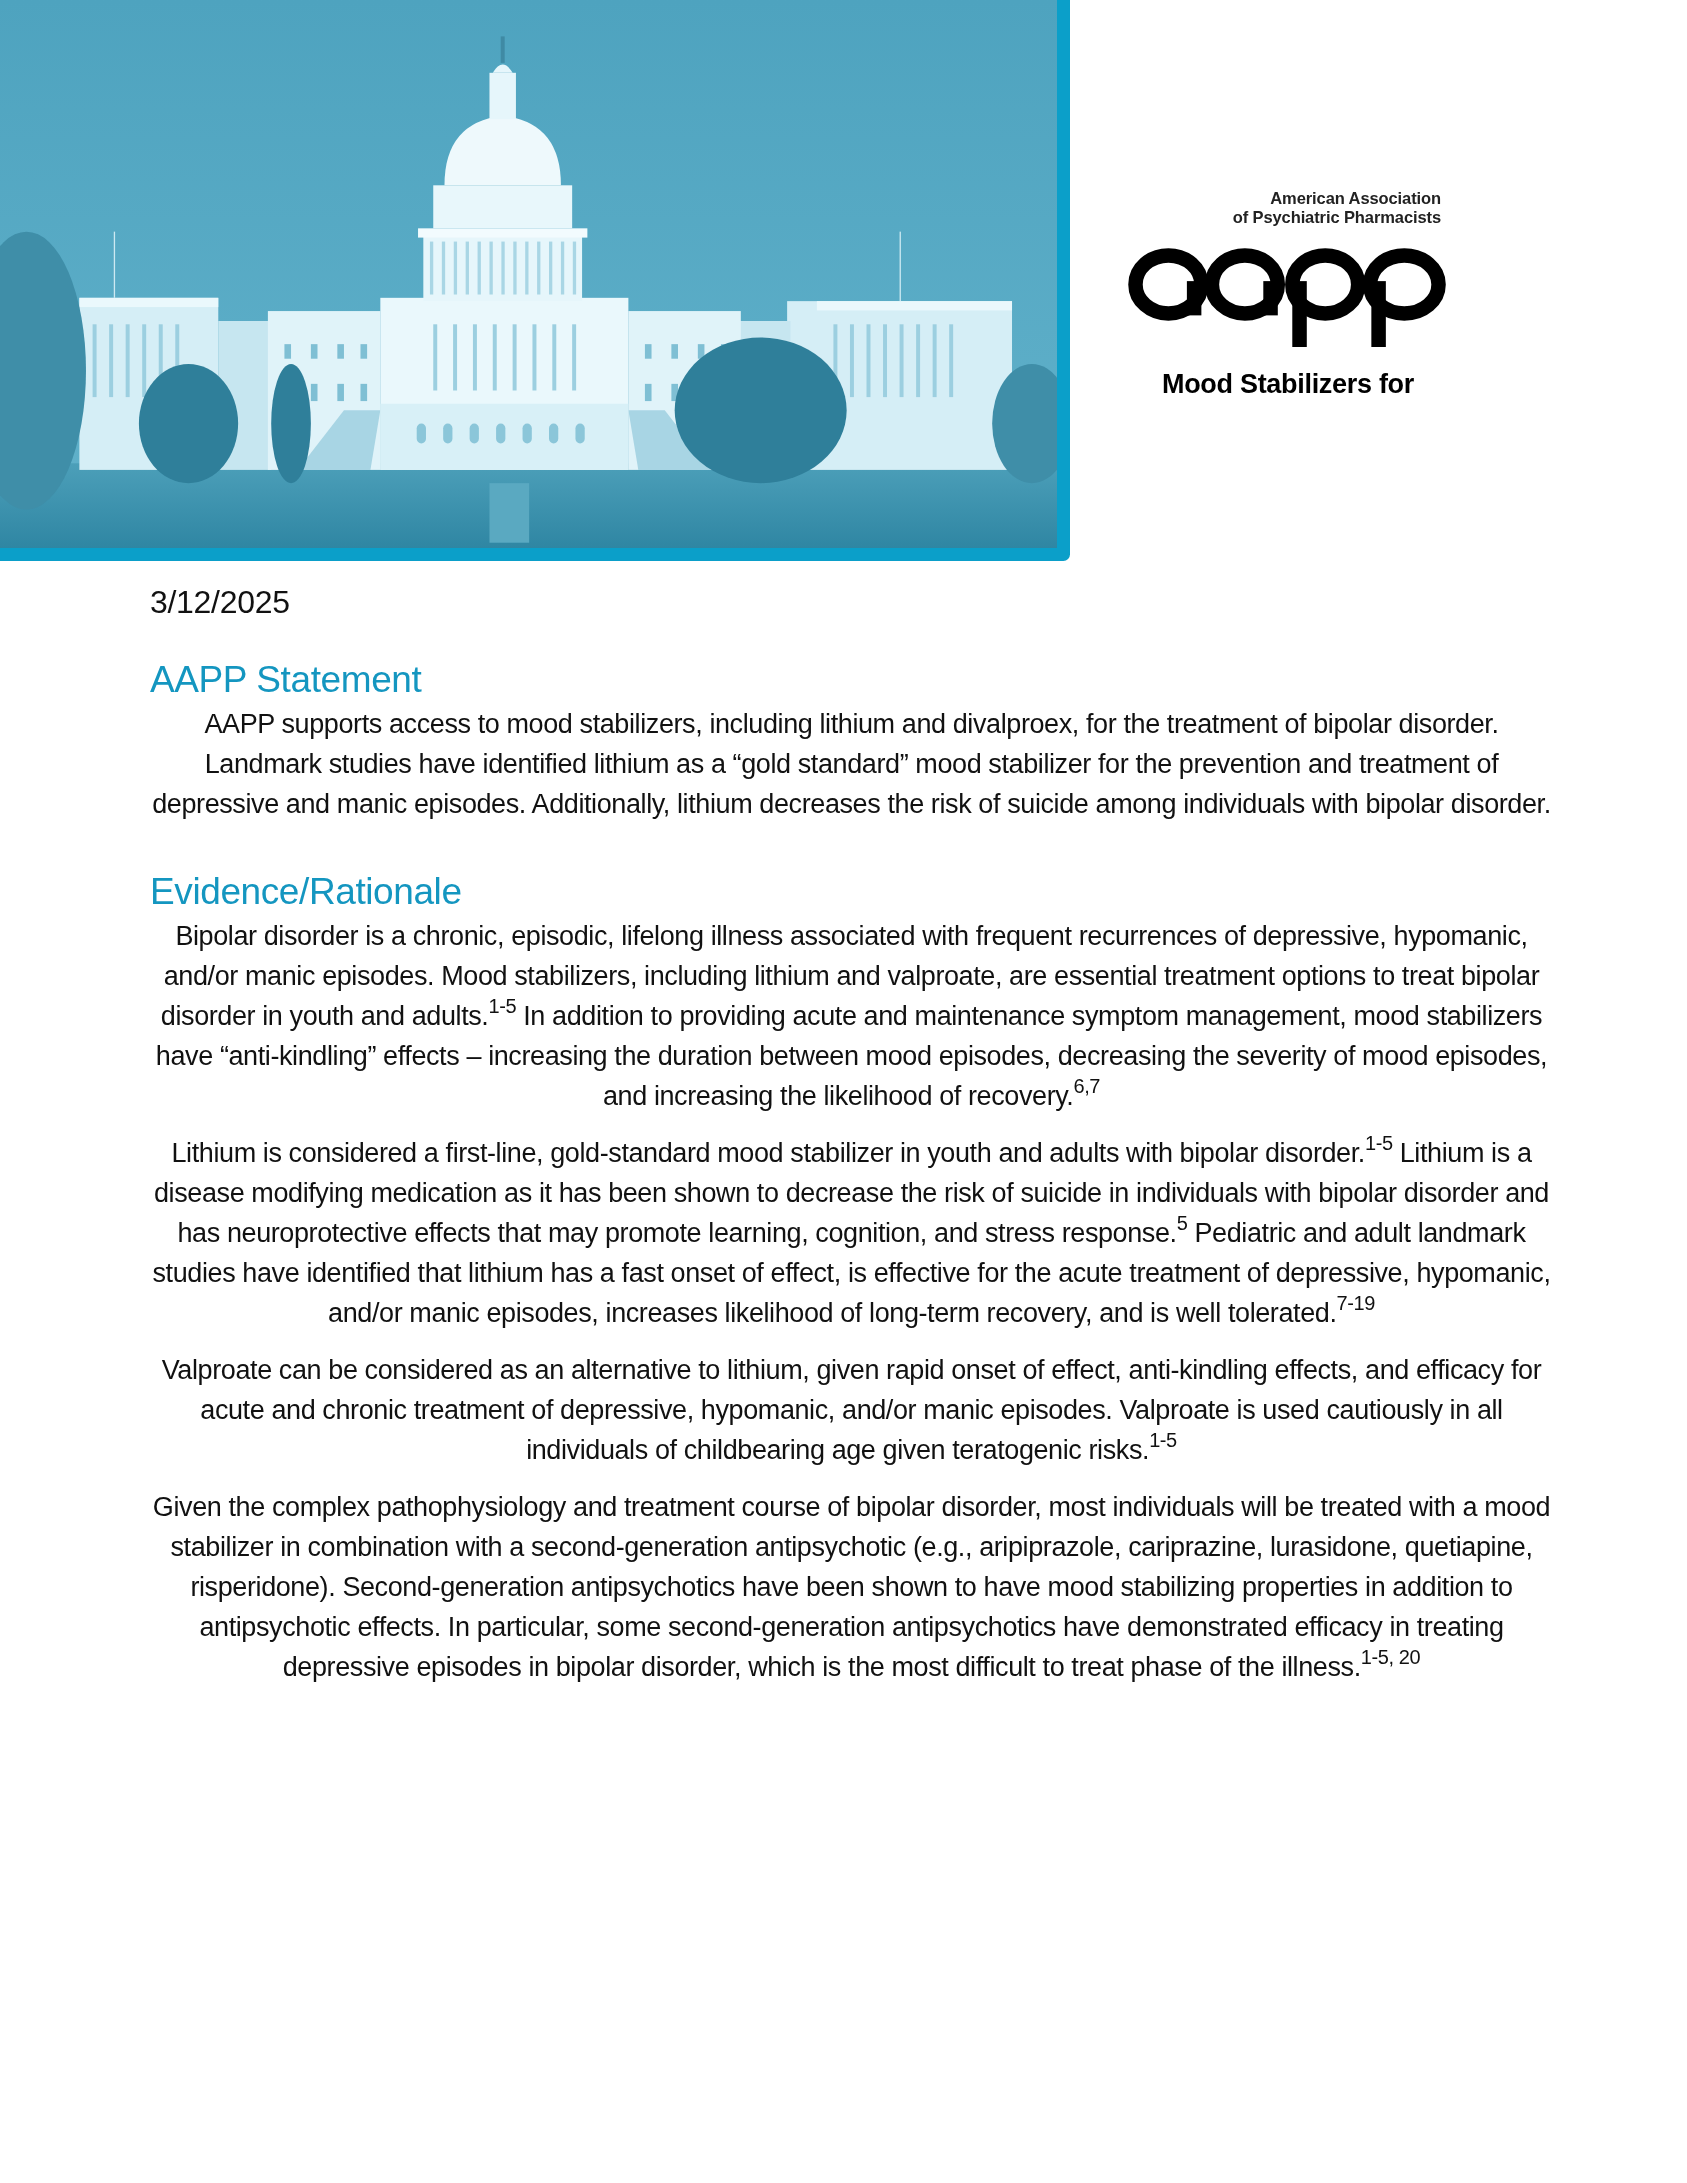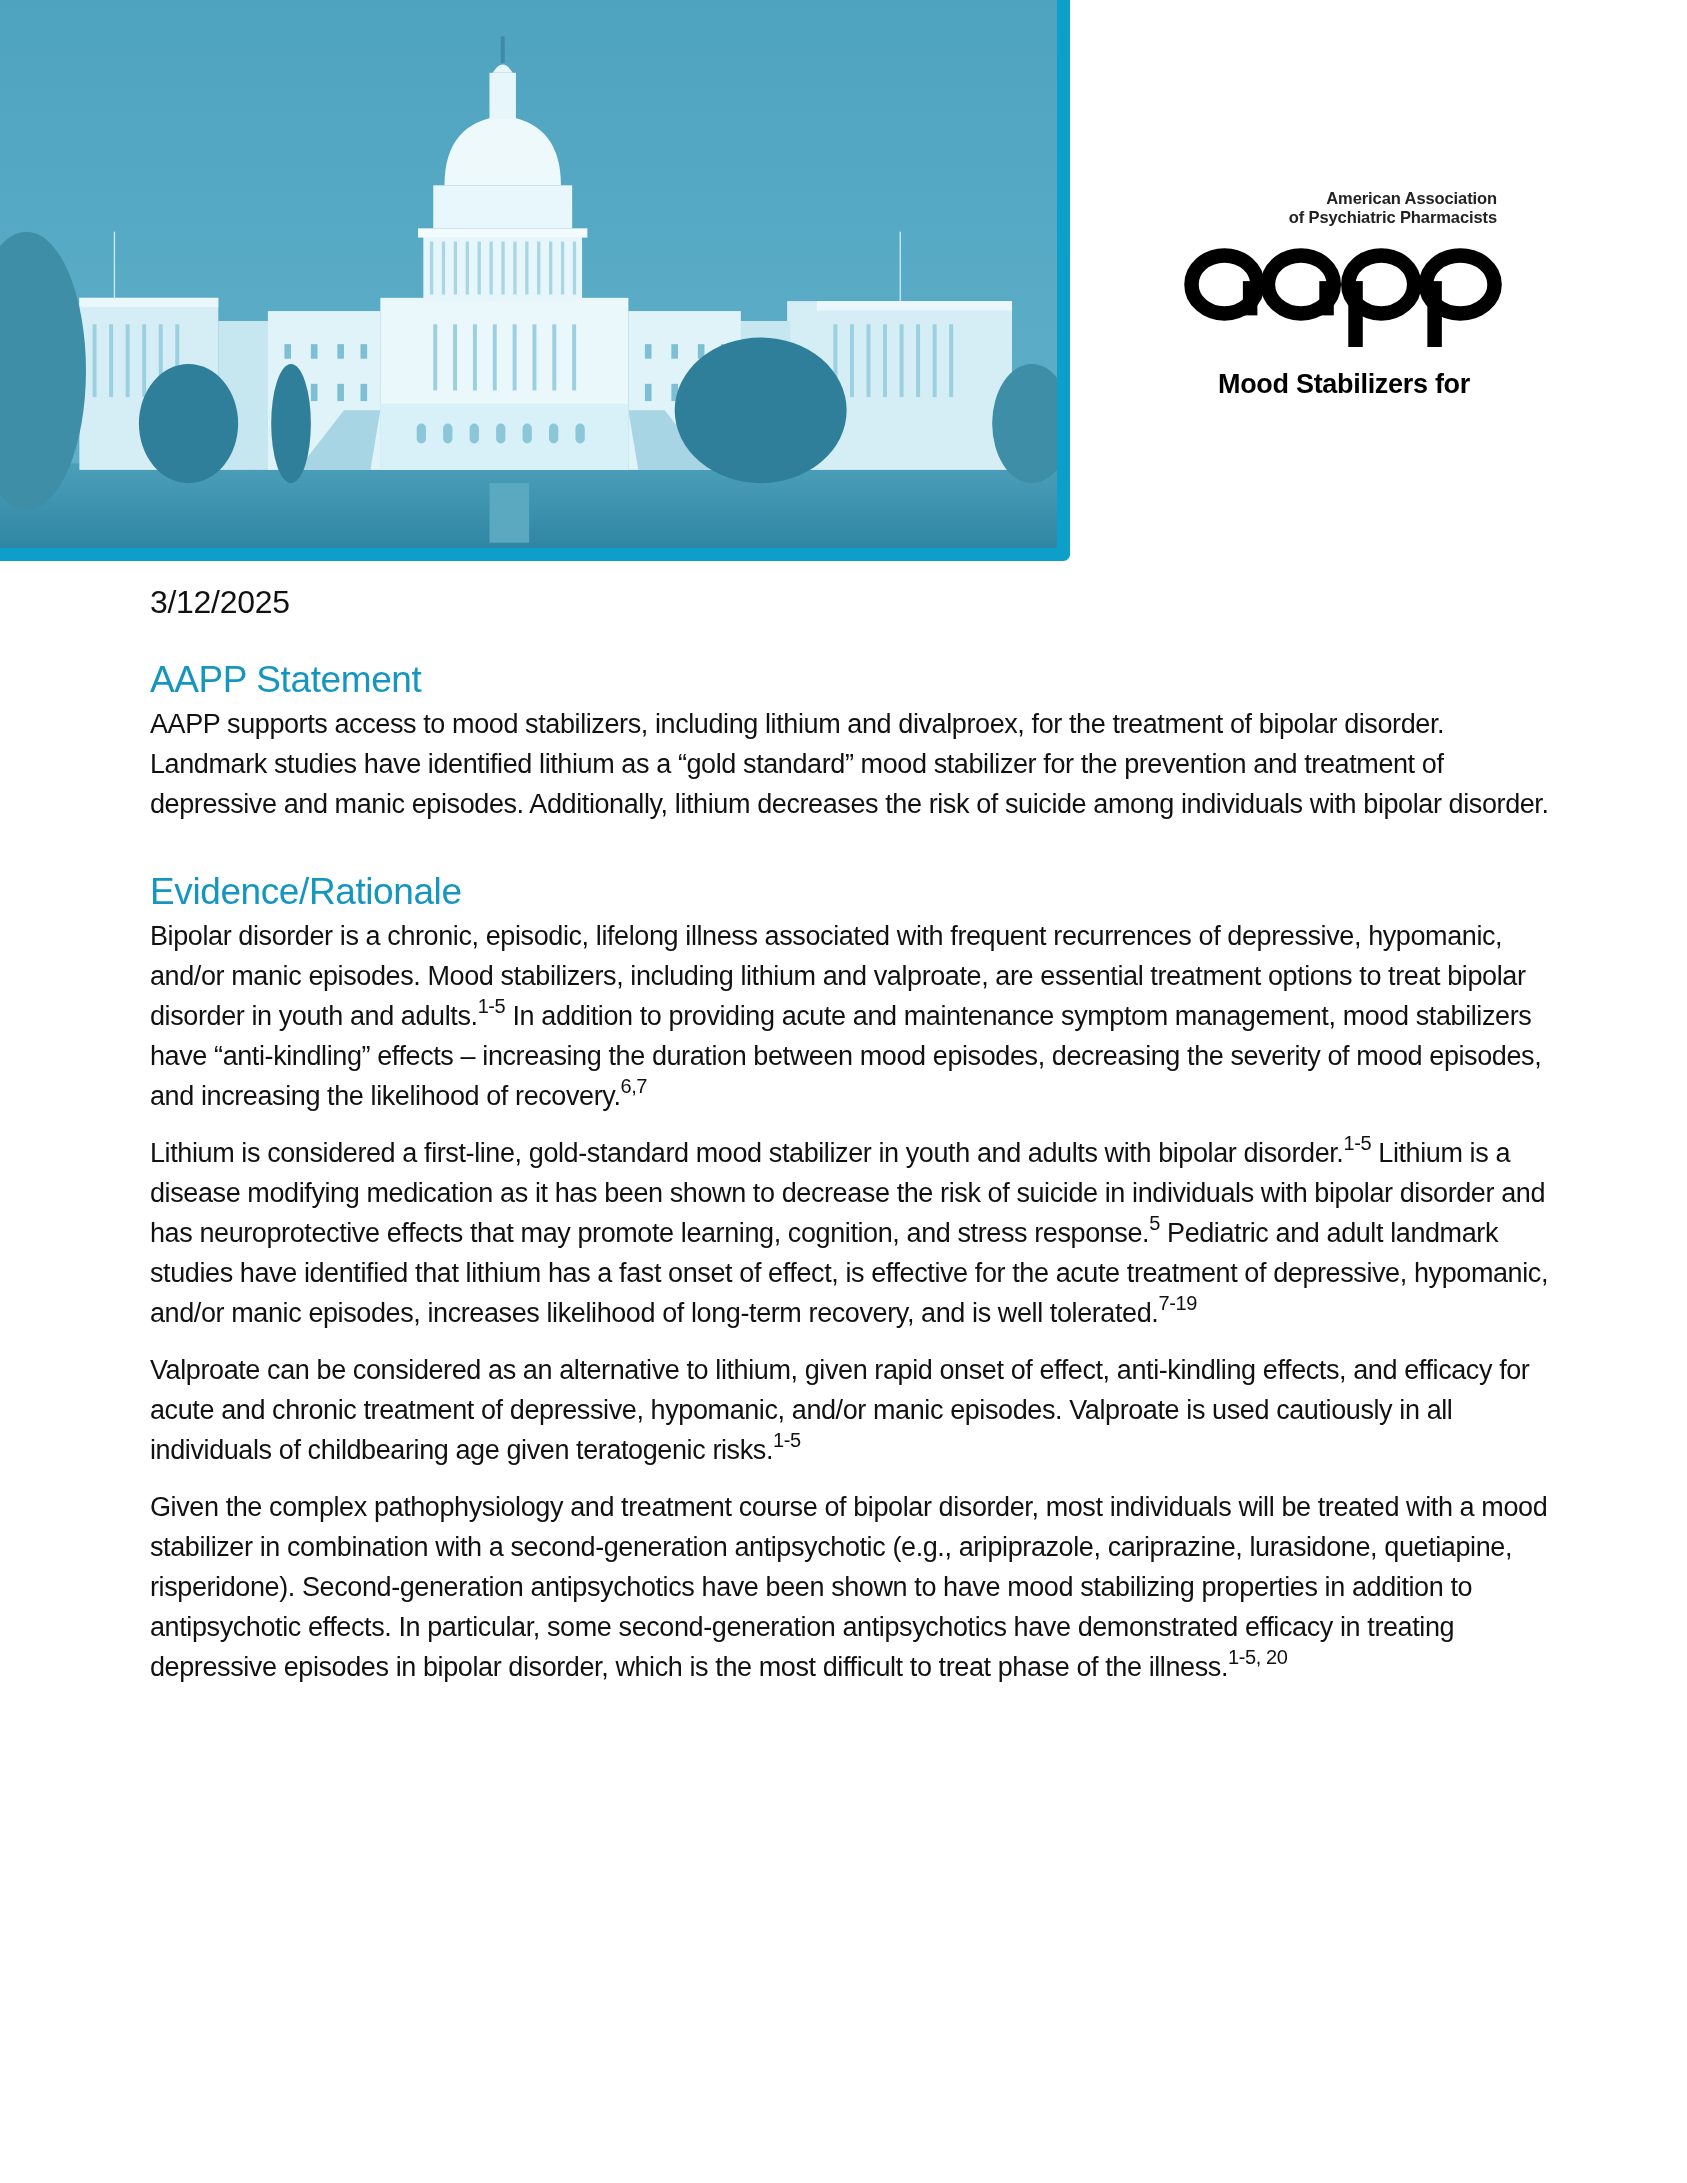--- a/index.html
+++ b/index.html
@@ -1,32 +1,32 @@
 <!DOCTYPE html>
 <html style="font-size:10.6px"><head>
 <meta charset="utf-8">
 <style>
   html, body { margin:0; padding:0; background:#ffffff; }
   body { width:1687px; height:2183px; position:relative; overflow:hidden;
          font-family:"Liberation Sans", "DejaVu Sans", sans-serif; color:#1a1a1a; }
   .hero { position:absolute; left:0; top:0; width:1070px; height:561px;
           background:#0b9fc9; border-bottom-right-radius:6.6px; }
   .hero svg { position:absolute; left:0; top:0; width:1057px; height:548px; display:block; }
-  .logo-block { position:absolute; left:1178px; top:189px; width:344px; }
+  .logo-block { position:absolute; left:1122px; top:189px; width:344px; }
   .org-name { text-align:right; font-size:16.5px; line-height:19px; font-weight:bold;
               color:#222; padding-right:25px; letter-spacing:-0.1px; }
   .aapp-mark { display:block; margin-top:8px; margin-left:5.3px; }
   .doc-title { text-align:center; font-size:27px; line-height:45px; font-weight:bold;
                color:#000; margin-top:14.6px; letter-spacing:-0.3px; padding-right:12px; }
   .content { position:absolute; left:150px; top:574px; width:1403px; }
   .date { font-size:32px; line-height:42px; margin-top:6.6px; color:#111; letter-spacing:-0.3px; }
   h2 { font-weight:normal; color:#1496c0; font-size:37px; line-height:46px; margin:34px 0 1.3px 0;
        letter-spacing:-0.4px; }
   h2.second { margin-top:45px; }
-  p { font-size:27px; line-height:40px; margin:0 0 17px 0; color:#111; letter-spacing:-0.4px; }
+  p { font-size:27px; line-height:40px; margin:0 0 17px 0; color:#111; letter-spacing:-0.4px;text-align:center; }
   sup { font-size:20px; line-height:0; vertical-align:super; position:relative; top:-2.6px; }
 </style>
 </head>
 <body>
 
 <div class="hero">
   <svg viewBox="0 0 1598 828" preserveAspectRatio="none">
     <defs>
       <linearGradient id="sky" x1="0" y1="0" x2="0" y2="1">
         <stop offset="0" stop-color="#4ea3bf"></stop>

